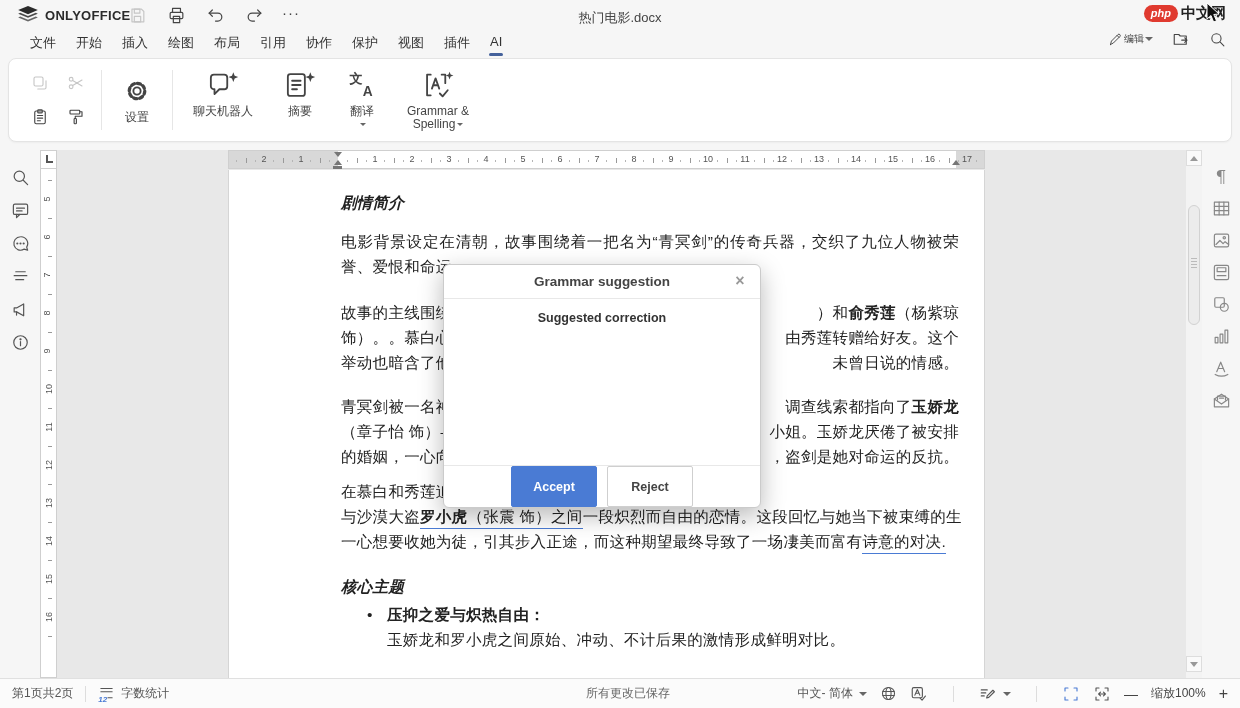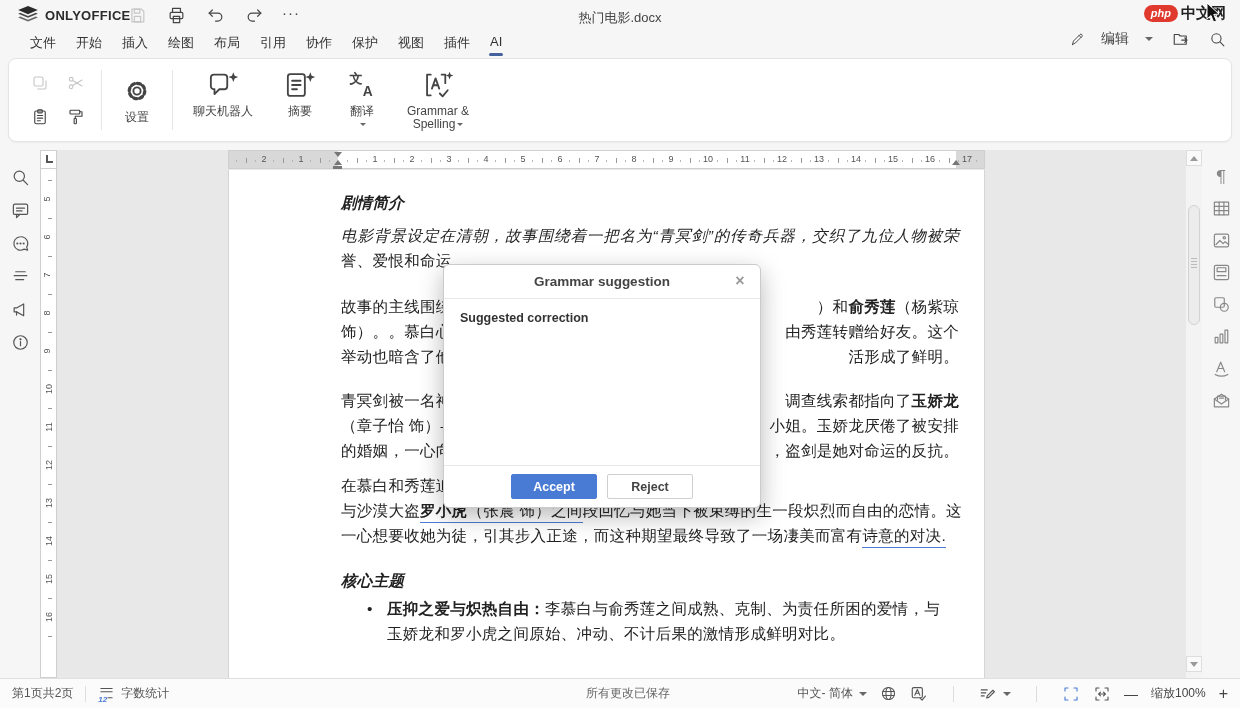--- a/index.html
+++ b/index.html
@@ -18,21 +18,21 @@
   .qbtn.dis { color:#c6c6c6; }
   .more { font-size:15px; letter-spacing:1px; color:#444; padding-bottom:6px; }
   .doc-title { position:absolute; left:0; right:0; top:9px; text-align:center; font-size:13px; color:#444; pointer-events:none; }
   .brand { position:absolute; right:14px; top:4px; display:flex; align-items:center; gap:3px; }
   .brand .badge { background:#e03a2f; color:#fff; font-weight:bold; font-style:italic; font-size:11px; border-radius:10px; padding:2px 7px 3px; }
   .brand .btext { font-size:15px; font-weight:bold; color:#222; }
   .tabs { position:absolute; left:20px; top:30px; height:26px; display:flex; }
   .tab { position:relative; font-size:13px; color:#333; padding:4px 10px 6px; cursor:default; }
   .tab.active::after { content:""; position:absolute; left:9px; right:9px; bottom:0; height:3px; background:#44619b; border-radius:2px; }
   .hdr-right { position:absolute; right:14px; top:30px; display:flex; align-items:center; gap:18px; color:#444; }
-  .editmode { display:flex; align-items:center; gap:16px; font-size:14px; }
+  .editmode { display:flex; align-items:center; gap:1px; font-size:10px; }
   .chev { width:0; height:0; border-left:4px solid transparent; border-right:4px solid transparent; border-top:4px solid #666; }
 
   
   .tbcard { position:absolute; top:58px; left:8px; right:8px; height:84px; background:#fff; border:1px solid #e4e4e4; border-radius:8px; box-shadow:0 1px 2px rgba(0,0,0,.04); display:flex; align-items:center; padding:0 10px; }
   .clipgrid { display:grid; grid-template-columns:26px 26px; grid-template-rows:26px 26px; gap:8px 10px; margin-left:8px; }
   .clipgrid .tbi { display:flex; align-items:center; justify-content:center; color:#444; }
   .tbi.dis { color:#c6c6c6; }
   .vdiv { width:1px; height:60px; background:#e6e6e6; margin:0 12px; }
   .bigbtn { display:flex; flex-direction:column; align-items:center; justify-content:flex-start; gap:5px; padding:4px 8px; color:#444; }
   .bigbtn .lbl { font-size:12px; color:#444; white-space:nowrap; text-align:center; line-height:13px; }
@@ -92,27 +92,27 @@
   .wcico { position:relative; }
   .wcnum { position:absolute; left:0; bottom:-2px; font-size:8px; font-weight:bold; color:#4a7bd4; }
   .zoomlbl { color:#444; }
   .gminus { font-size:14px; color:#444; } .gplus { font-size:16px; color:#444; }
 
   
   .dlg { position:absolute; left:443px; top:264px; width:318px; height:244px; background:#fff; border:1px solid #cbcbcb; border-radius:6px; box-shadow:0 8px 24px rgba(0,0,0,.28); display:flex; flex-direction:column; z-index:50; }
   .dlg-h { height:34px; border-bottom:1px solid #e8e8e8; display:flex; align-items:center; justify-content:center; font-weight:bold; font-size:13.5px; color:#444; position:relative; }
   .dlg-x { position:absolute; right:10px; top:6px; width:20px; height:20px; display:flex; align-items:center; justify-content:center; color:#999; font-size:16px; }
   .dlg-b { flex:1; padding:12px 16px 0; }
-  .dlg-lbl { font-size:12.5px; font-weight:bold; color:#333; }
+  .dlg-lbl { font-size:12.5px; font-weight:bold; color:#333;text-align:center; }
   .dlg-box { margin-top:7px; background:#f7f7f7; border:1px solid #e9e9e9; border-radius:3px; padding:10px 12px; font-size:13px; color:#444; white-space:pre; }
   .dlg-box .arr { margin:0 9px; color:#555; }
   .red { color:#dd4a3c; }
   .dlg-lbl2 { margin-top:13px; }
   .dlg-f { height:42px; border-top:1px solid #e8e8e8; display:flex; align-items:center; justify-content:center; gap:10px; }
-  .btn { width:86px; height:25px; border-radius:2px; font-size:12.5px; font-weight:bold; display:flex; align-items:center; justify-content:center; }
+  .btn { width:86px; height:41px; border-radius:2px; font-size:12.5px; font-weight:bold; display:flex; align-items:center; justify-content:center; }
   .btn-accept { background:#4a7bd4; color:#fff; border:1px solid #4a7bd4; }
   .btn-reject { background:#fff; color:#444; border:1px solid #cfcfcf; }
 
   .cursor { position:absolute; left:1206px; top:2px; z-index:99; }
 </style>
 </head>
 <body>
 
 <div class="hdr">
   <div class="hdr-row1">
@@ -445,33 +445,33 @@
       <i class="tick quar" style="left: 710.25px;"></i>
       <i class="tick half" style="left: 719.5px;"></i>
       <i class="tick quar" style="left: 728.75px;"></i>
       <span class="rnum" style="left: 738px;">17</span>
       <i class="tick quar" style="left: 747.25px;"></i>
     </div>
 
   <div class="page">
     <div class="doctext">
         <div class="dline h" style="margin-top: 20px;"><span class="">剧情简介</span></div>
-        <div class="dline t jl" style="margin-top: 8px; font-style: italic;"><span class="">电影背景设定在清朝，故事围绕着一把名为“青冥剑”的传奇兵器，交织了九位人物被荣</span></div>
+        <div class="dline t jl" style="margin-top: 14px;"><span class="">电影背景设定在清朝，故事围绕着一把名为“青冥剑”的传奇兵器，交织了九位人物被荣</span></div>
         <div class="dline t"><span class="">誉、爱恨和命运</span></div>
         <div class="dline t" style="margin-top: 21px;"><span class="">故事的主线围绕</span><span class="sp"></span><span class="">）和</span><span class="b ">俞秀莲</span><span class="">（杨紫琼</span></div>
         <div class="dline t"><span class="">饰）。。慕白心</span><span class="sp"></span><span class="">由秀莲转赠给好友。这个</span></div>
-        <div class="dline t"><span class="">举动也暗含了他</span><span class="sp"></span><span class="">活形成了鲜明。</span></div>
+        <div class="dline t"><span class="">举动也暗含了他</span><span class="sp"></span><span class="">未曾日说的情感。</span></div>
         <div class="dline t" style="margin-top: 19px;"><span class="">青冥剑被一名神</span><span class="sp"></span><span class="">调查线索都指向了</span><span class="b ">玉娇龙</span></div>
         <div class="dline t"><span class="">（章子怡 饰）—</span><span class="sp"></span><span class="">小姐。玉娇龙厌倦了被安排</span></div>
         <div class="dline t"><span class="">的婚姻，一心向</span><span class="sp"></span><span class="">，盗剑是她对命运的反抗。</span></div>
         <div class="dline t" style="margin-top: 10px;"><span class="">在慕白和秀莲追</span><span class="sp"></span></div>
-        <div class="dline t"><span class="">与沙漠大盗</span><span class="b u">罗小虎</span><span class="u">（张震 饰）之间</span><span class="">段回忆与她当下被束缚的生</span><span class="">一段炽烈而自由的恋情。这</span></div>
+        <div class="dline t"><span class="">与沙漠大盗</span><span class="b u">罗小虎</span><span class="u">（张震 饰）之间</span><span class="">一段炽烈而自由的恋情。这</span><span class="">段回忆与她当下被束缚的生</span></div>
         <div class="dline t"><span class="">一心想要收她为徒，引其步入正途，而这种期望最终导致了一场凄美而富有</span><span class="u">诗意的对决.</span></div>
         <div class="dline h" style="margin-top: 20px;"><span class="">核心主题</span></div>
-        <div class="dline bullet" style="margin-top: 3px;"><span class="bm">•</span><span class="b ">压抑之爱与炽热自由：</span><span class="">李慕白与俞秀莲之间成熟、克制、为责任所困的爱情，与</span></div>
+        <div class="dline bullet" style="margin-top: 3px;"><span class="bm">•</span><span class="b ">压抑之爱与炽热自由：</span></div>
         <div class="dline bullet2"><span class="">玉娇龙和罗小虎之间原始、冲动、不计后果的激情形成鲜明对比。</span></div>
       </div>
   </div>
 
   <div class="sb-track"></div>
   <div class="sb-btn sb-up">
       <i class="tri-up"></i>
     </div>
   <div class="sb-thumb">
       <i></i>

